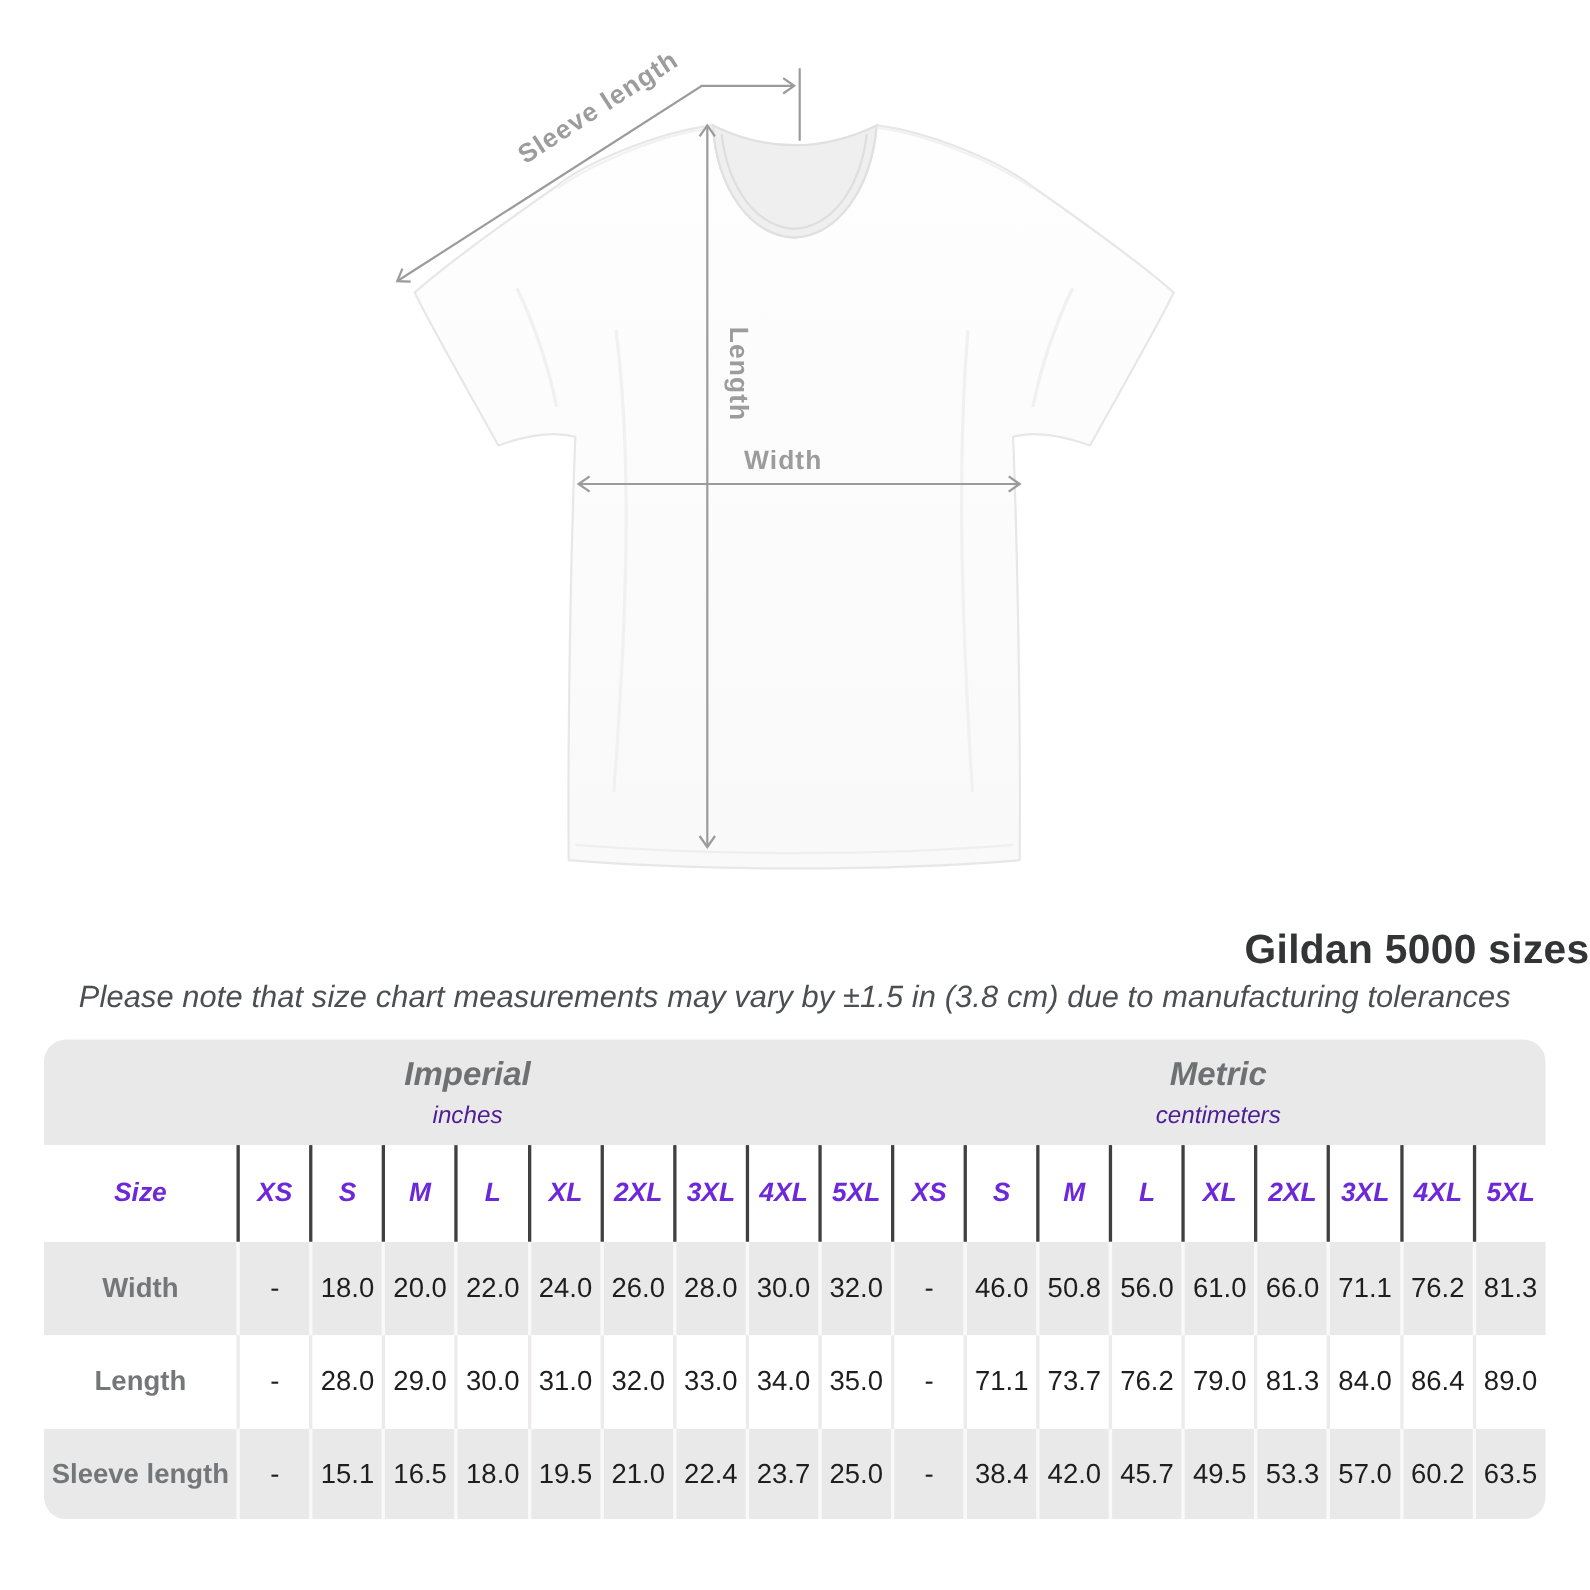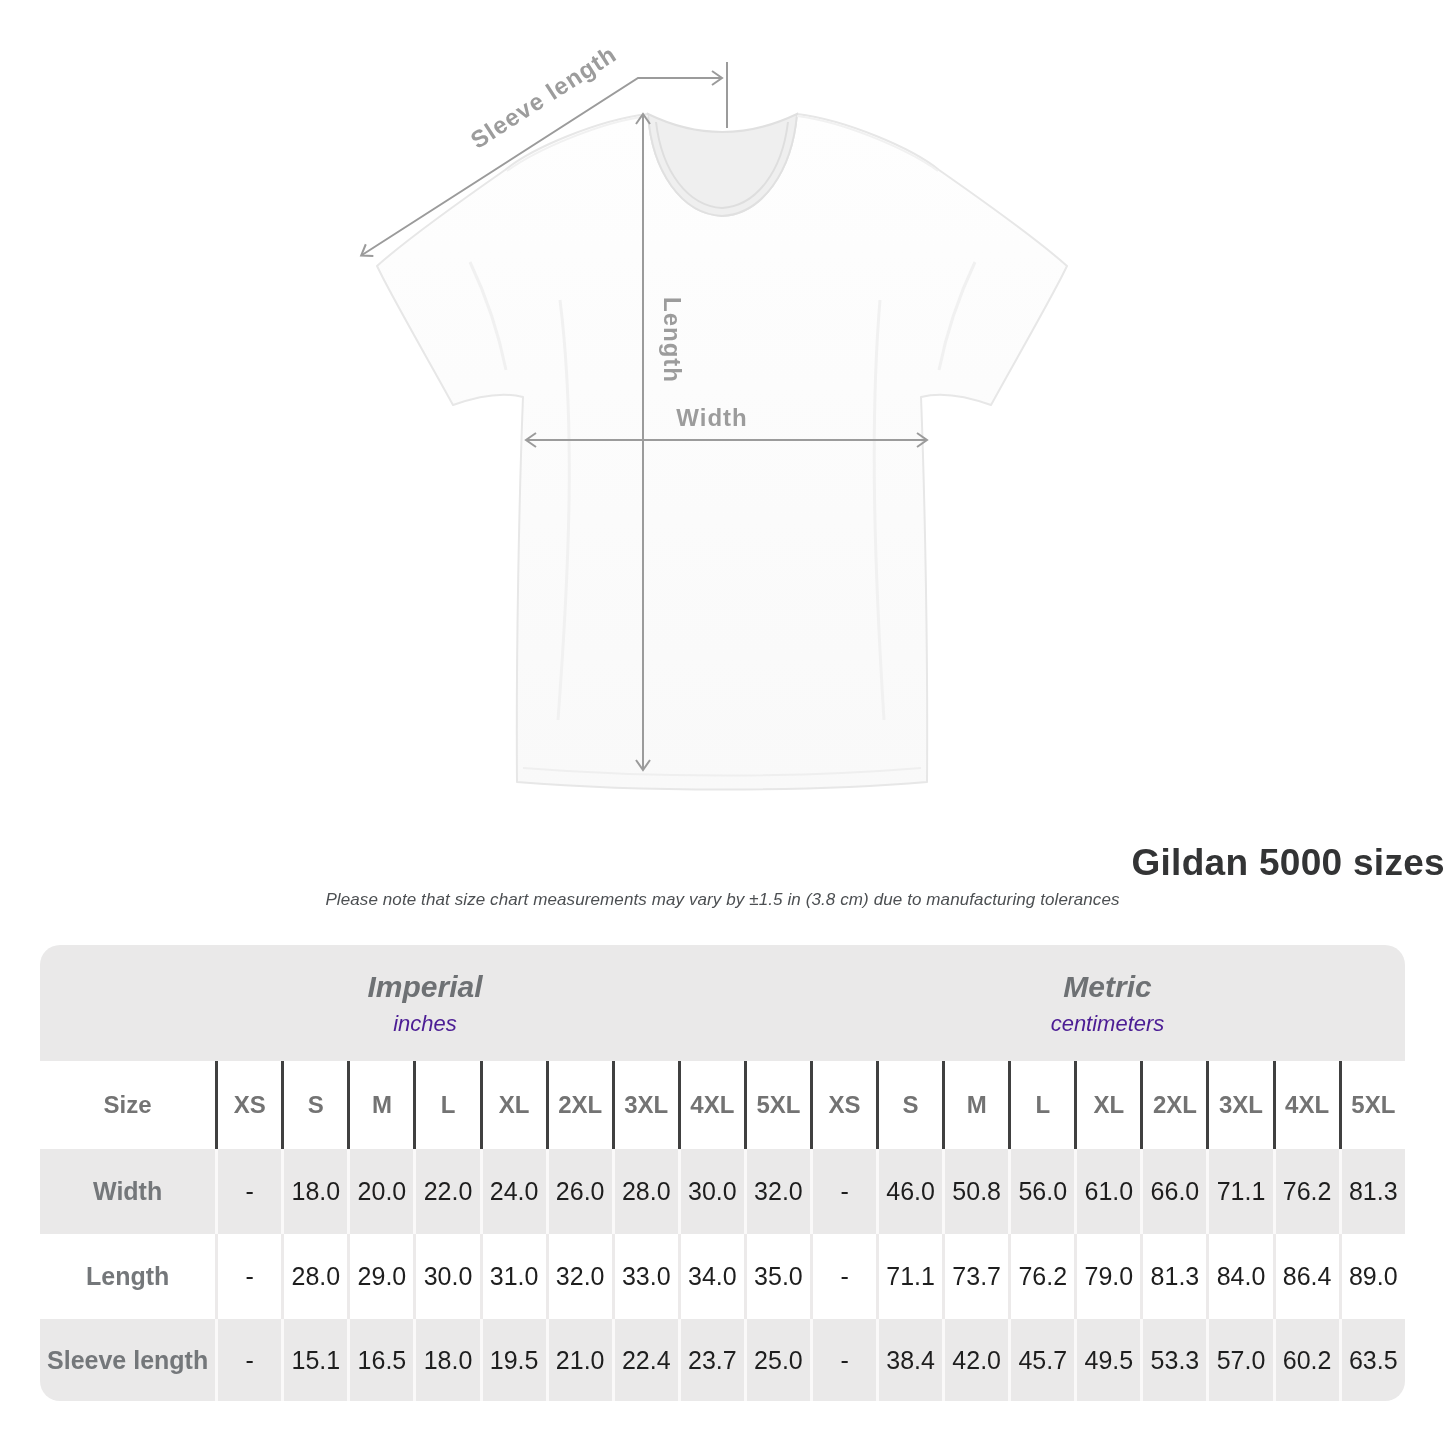--- a/index.html
+++ b/index.html
@@ -18,40 +18,40 @@
   }
   
   .page-title{
     position:absolute;top:842px;left:0;width:100%;
     margin:0;text-align:right;
     font-size:37px;font-weight:bold;color:#333435;letter-spacing:.3px;
   }
   .tolerance-note{
     position:absolute;top:890px;left:0;width:100%;
     margin:0;text-align:center;
-    font-size:17px;font-style:italic;color:#4c4f52;letter-spacing:.1px;
+    font-size:28px;font-style:italic;color:#4c4f52;letter-spacing:.1px;
   }
   
   table.size-chart{
     position:absolute;left:40px;top:945px;
     width:1365px;
     border-collapse:separate;border-spacing:0;
     table-layout:fixed;
   }
   table.size-chart th,table.size-chart td{
     padding:0;text-align:center;vertical-align:middle;
   }
-  tr.group-row{height:116px;margin-top:12px;}
+  tr.group-row{height:96px;margin-top:12px;}
   th.group{background:#EAE9E9;}
   th.group.first{border-top-left-radius:20px;}
   th.group.last{border-top-right-radius:20px;}
   .gname{font-size:30px;font-weight:bold;font-style:italic;color:#6e7174;line-height:1.1;}
   .gsub{font-size:22px;font-style:italic;color:#4c1d95;margin-top:8px;font-weight:normal;}
   tr.size-row{height:88px;}
-  tr.size-row th{background:#ffffff;font-size:24px;font-weight:bold;color:#737373;}
+  tr.size-row th{background:#ffffff;font-size:24px;font-weight:bold;color:#6d28d9;font-style:italic;}
   tr.size-row th + th{border-left:3px solid #404040;text-align:center;}
   th.rowlabel{font-size:25px;font-weight:bold;color:#74777A;}
   tbody td{font-size:25px;color:#1e1e1e;font-weight:normal;}
   tbody tr{height:85px;}
   tbody tr:last-child{height:82px;}
   tbody tr.gray th,tbody tr.gray td{background:#EAE9E9;}
   tbody tr.gray td,tbody tr.gray th + td{border-left:3px solid #FAF9F9;}
   tbody tr.gray th{border-left:none;}
   tbody tr.white th,tbody tr.white td{background:#ffffff;}
   tbody tr.white td{border-left:3px solid #ECEAEA;}

